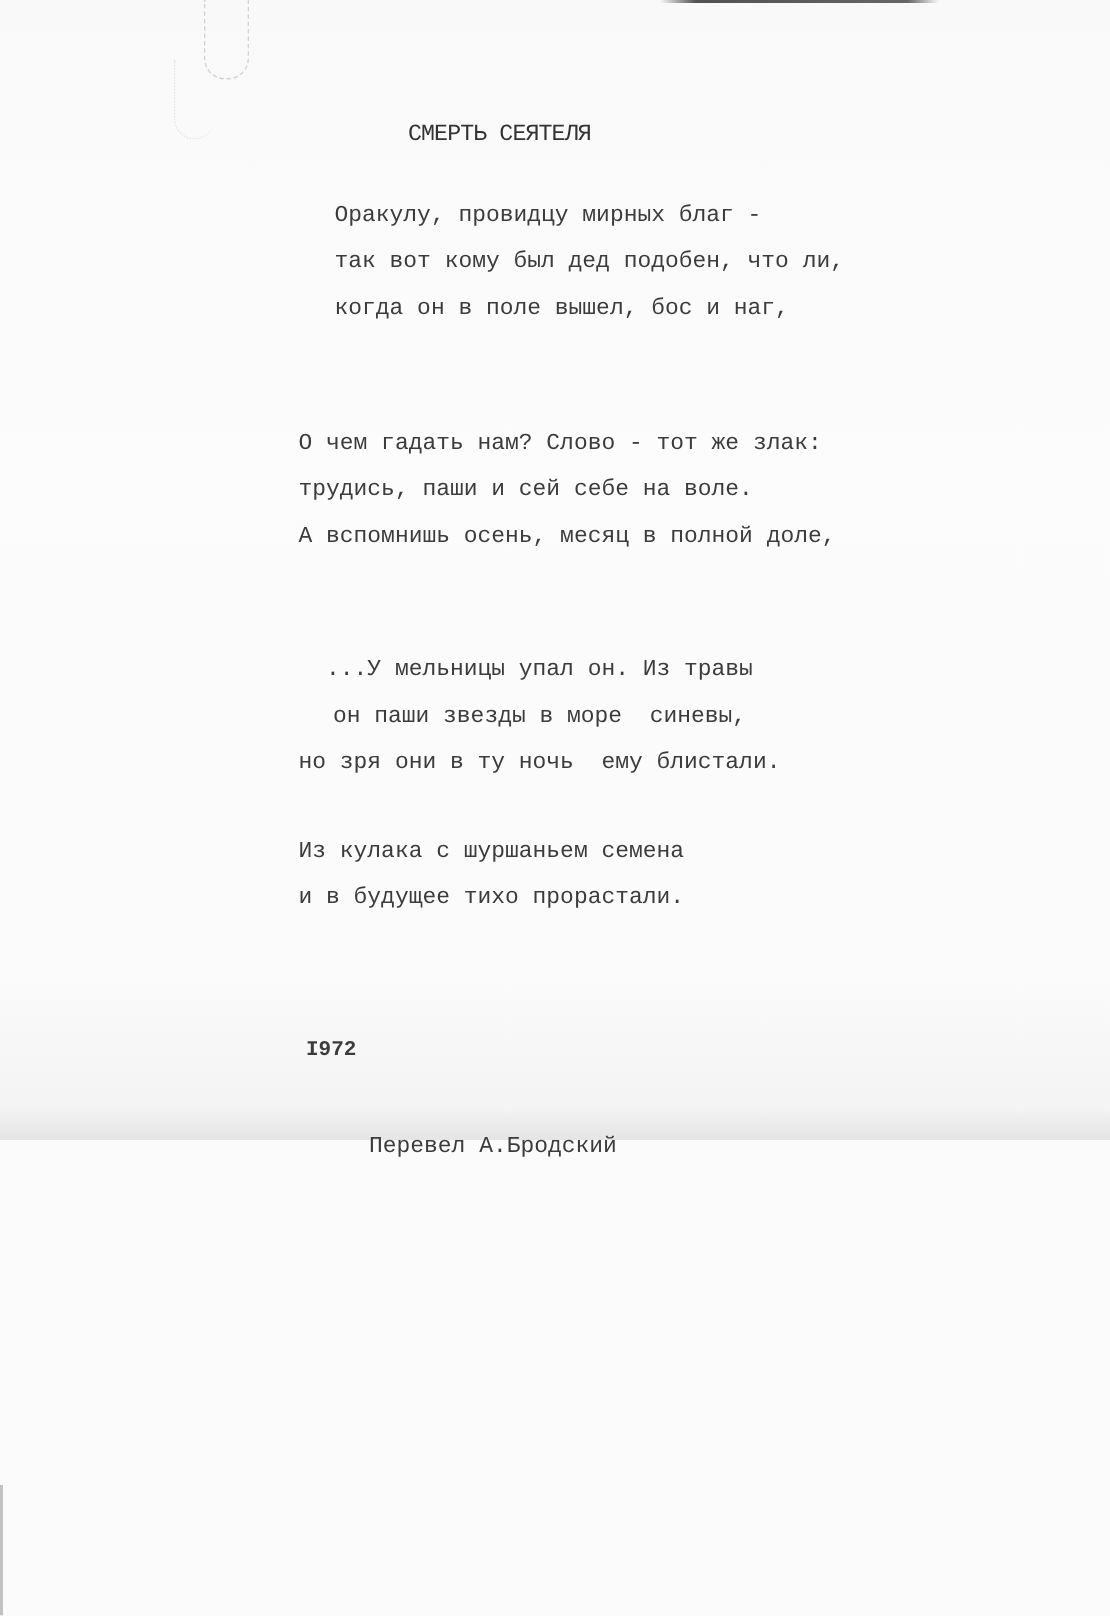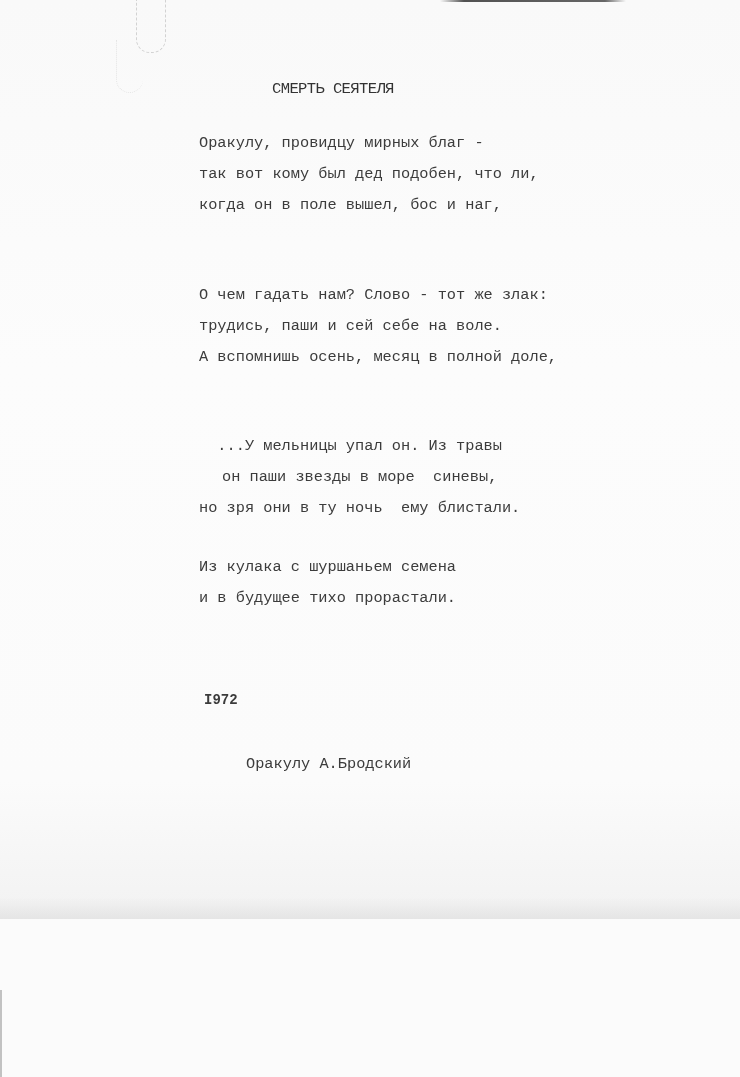--- a/index.html
+++ b/index.html
@@ -6,21 +6,21 @@
       margin: 0;
       padding: 0;
       width: 740px;
       height: 1077px;
       background: #fbfbfb;
       overflow: hidden;
     }
     .page {
       position: relative;
       width: 740px;
-      height: 919px;
+      height: 760px;
       background: linear-gradient(180deg, #f9f9f9 0%, #fcfcfc 40%, #fbfbfb 85%, #f2f2f2 100%);
       font-family: "Liberation Mono", "DejaVu Sans Mono", monospace;
       color: #3a3a3a;
     }
     .top-edge {
       position: absolute;
       left: 440px;
       top: 0;
       width: 300px;
       height: 2px;
@@ -109,21 +109,21 @@
 
 <div class="page">
   <div class="top-edge"></div>
   <div class="staple-mark"></div>
   <div class="staple-shadow"></div>
   <div class="left-edge"></div>
   <div class="bottom-shade"></div>
 
   <div class="title">СМЕРТЬ СЕЯТЕЛЯ</div>
 
-  <div class="stanza" style="top:128px;">
+  <div class="stanza" style="top:128px;margin-left:24px;">
     <div class="line">Оракулу, провидцу мирных благ -</div>
     <div class="line">так вот кому был дед подобен, что ли,</div>
     <div class="line">когда он в поле вышел, бос и наг,</div>
   </div>
 
   <div class="stanza" style="top:280px;">
     <div class="line">О чем гадать нам? Слово - тот же злак:</div>
     <div class="line">трудись, паши и сей себе на воле.</div>
     <div class="line">А вспомнишь осень, месяц в полной доле,</div>
   </div>
@@ -133,14 +133,14 @@
     <div class="line">он паши звезды в море  синевы,</div>
     <div class="line">но зря они в ту ночь  ему блистали.</div>
   </div>
 
   <div class="stanza" style="top:552px;">
     <div class="line">Из кулака с шуршаньем семена</div>
     <div class="line">и в будущее тихо прорастали.</div>
   </div>
 
   <div class="year">I972</div>
-  <div class="translator">Оракулу А.Бродский</div>
+  <div class="translator">Перевел А.Бродский</div>
 </div>
 
 </body></html>

